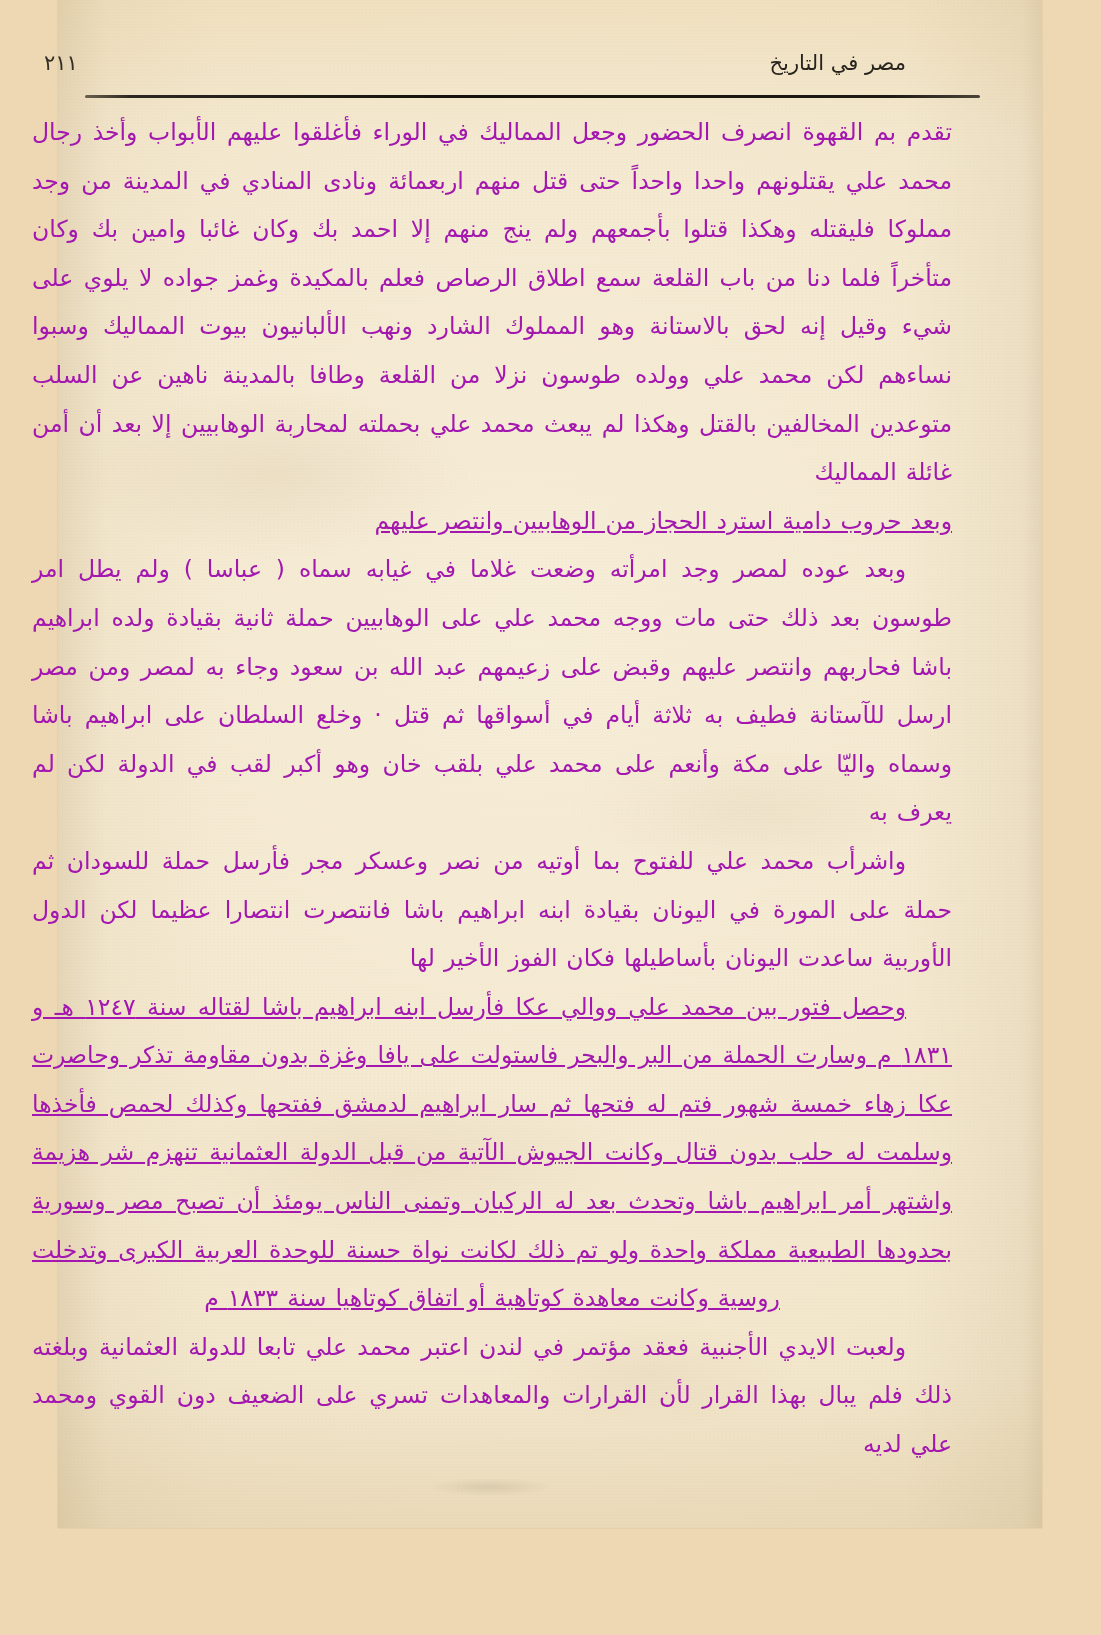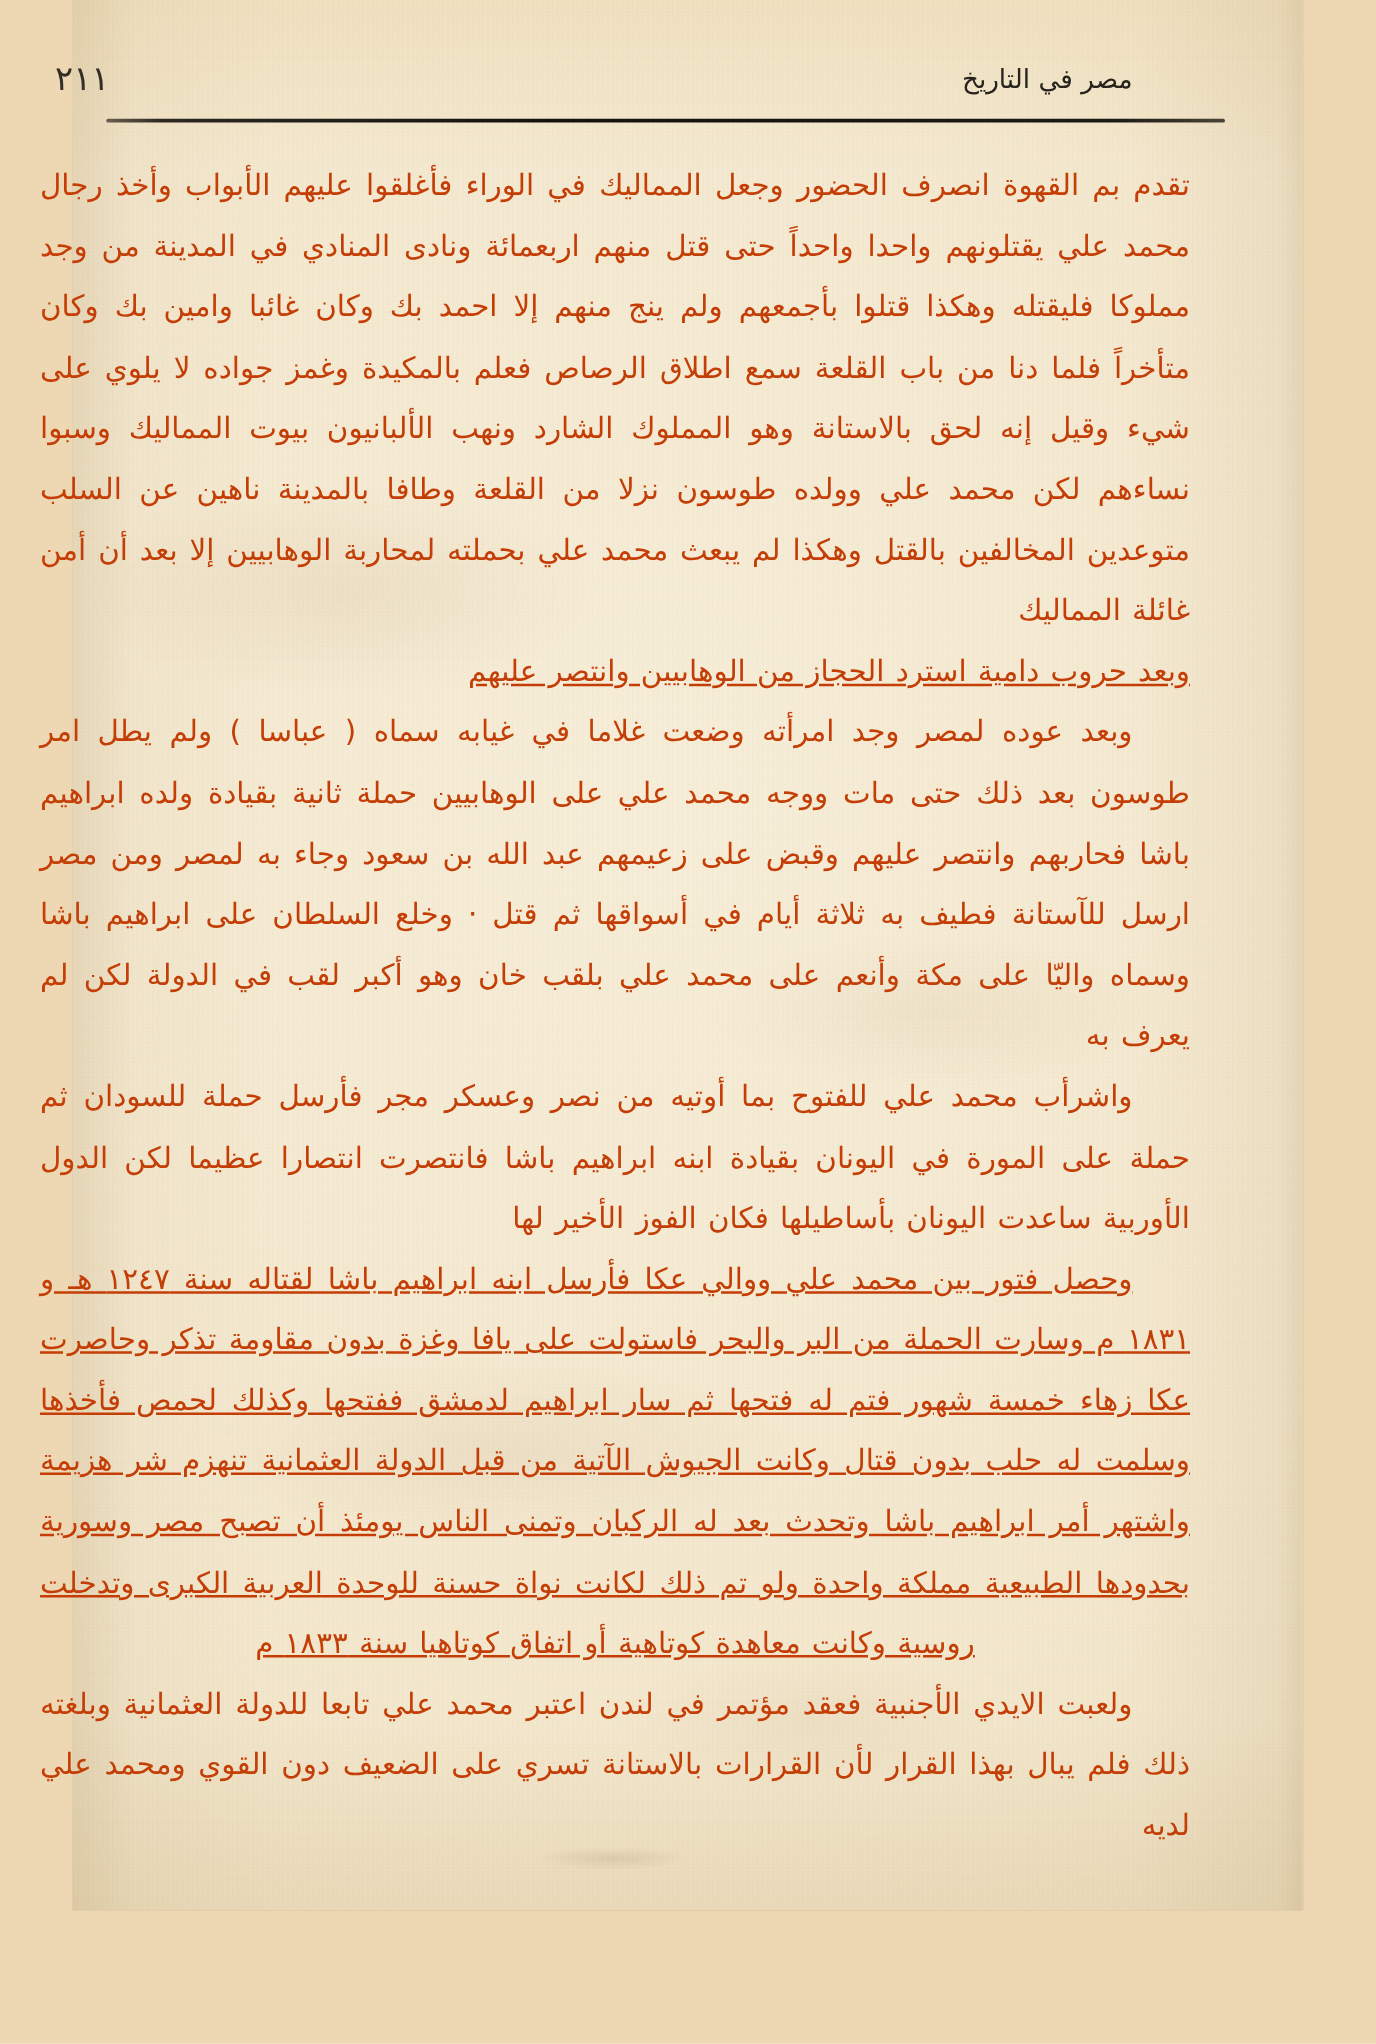--- a/index.html
+++ b/index.html
@@ -66,21 +66,21 @@
   .head-title {
     flex: 1 1 auto;
     text-align: right;
     font-size: 21px;
     color: #2b2822;
     letter-spacing: .5px;
     transform: translateX(-48px);
   }
   .page-number {
     flex: 0 0 auto;
-    font-size: 27px;
+    font-size: 21px;
     color: #37332b;
     letter-spacing: 3px;
     padding-left: 14px;
     direction: ltr;
   }
   .page-number.left-slot { order: 2; }
 
   #head-rule {
     position: absolute;
     left: 85px;
@@ -89,26 +89,26 @@
     height: 3px;
     background: linear-gradient(to left, #4a4438 0%, #1d1a14 10%, #15120d 60%, #2c2821 95%, #6b6050 100%);
     border-radius: 2px;
     z-index: 3;
   }
 
   
   #body-text {
     position: absolute;
     left: 32px;
-    top: 124px;
+    top: 108px;
     width: 920px;
     z-index: 2;
     direction: rtl;
     text-align: justify;
-    color: #c2410c;
+    color: #a21caf;
   }
   .para {
     margin: 0 0 0 0;
     font-size: 23.5px;
     line-height: 48.6px;
     text-align: justify;
     text-align-last: right;
     letter-spacing: .1px;
     word-spacing: 1.5px;
   }
@@ -174,17 +174,17 @@
 </div>
 
 <div id="head-rule"></div>
 
 <div id="body-text">
   <p class="para">تقدم بم القهوة انصرف الحضور وجعل المماليك في الوراء فأغلقوا عليهم الأبواب وأخذ رجال محمد علي يقتلونهم واحدا واحداً حتى قتل منهم اربعمائة ونادى المنادي في المدينة من وجد مملوكا فليقتله وهكذا قتلوا بأجمعهم ولم ينج منهم إلا احمد بك وكان غائبا وامين بك وكان متأخراً فلما دنا من باب القلعة سمع اطلاق الرصاص فعلم بالمكيدة وغمز جواده لا يلوي على شيء وقيل إنه لحق بالاستانة وهو المملوك الشارد ونهب الألبانيون بيوت المماليك وسبوا نساءهم لكن محمد علي وولده طوسون نزلا من القلعة وطافا بالمدينة ناهين عن السلب متوعدين المخالفين بالقتل وهكذا لم يبعث محمد علي بحملته لمحاربة الوهابيين إلا بعد أن أمن غائلة المماليك</p>
   <p class="para indent one-line">وبعد حروب دامية استرد الحجاز من الوهابيين وانتصر عليهم</p>
   <p class="para indent">وبعد عوده لمصر وجد امرأته وضعت غلاما في غيابه سماه ( عباسا ) ولم يطل امر طوسون بعد ذلك حتى مات ووجه محمد علي على الوهابيين حملة ثانية بقيادة ولده ابراهيم باشا فحاربهم وانتصر عليهم وقبض على زعيمهم عبد الله بن سعود وجاء به لمصر ومن مصر ارسل للآستانة فطيف به ثلاثة أيام في أسواقها ثم قتل · وخلع السلطان على ابراهيم باشا وسماه واليّا على مكة وأنعم على محمد علي بلقب خان وهو أكبر لقب في الدولة لكن لم يعرف به</p>
   <p class="para indent">واشرأب محمد علي للفتوح بما أوتيه من نصر وعسكر مجر فأرسل حملة للسودان ثم حملة على المورة في اليونان بقيادة ابنه ابراهيم باشا فانتصرت انتصارا عظيما لكن الدول الأوربية ساعدت اليونان بأساطيلها فكان الفوز الأخير لها</p>
   <p class="para indent center-last">وحصل فتور بين محمد علي ووالي عكا فأرسل ابنه ابراهيم باشا لقتاله سنة ١٢٤٧ هـ و ١٨٣١ م وسارت الحملة من البر والبحر فاستولت على يافا وغزة بدون مقاومة تذكر وحاصرت عكا زهاء خمسة شهور فتم له فتحها ثم سار ابراهيم لدمشق ففتحها وكذلك لحمص فأخذها وسلمت له حلب بدون قتال وكانت الجيوش الآتية من قبل الدولة العثمانية تنهزم شر هزيمة واشتهر أمر ابراهيم باشا وتحدث بعد له الركبان وتمنى الناس يومئذ أن تصبح مصر وسورية بحدودها الطبيعية مملكة واحدة ولو تم ذلك لكانت نواة حسنة للوحدة العربية الكبرى وتدخلت روسية وكانت معاهدة كوتاهية أو اتفاق كوتاهيا سنة ١٨٣٣ م</p>
-  <p class="para indent">ولعبت الايدي الأجنبية فعقد مؤتمر في لندن اعتبر محمد علي تابعا للدولة العثمانية وبلغته ذلك فلم يبال بهذا القرار لأن القرارات بالاستانة تسري على الضعيف دون القوي ومحمد علي لديه</p>
+  <p class="para indent">ولعبت الايدي الأجنبية فعقد مؤتمر في لندن اعتبر محمد علي تابعا للدولة العثمانية وبلغته ذلك فلم يبال بهذا القرار لأن القرارات والمعاهدات تسري على الضعيف دون القوي ومحمد علي لديه</p>
 </div>
 
 <div id="bottom-smudge"></div>
 <div id="grain"></div>
 
 </body></html>

